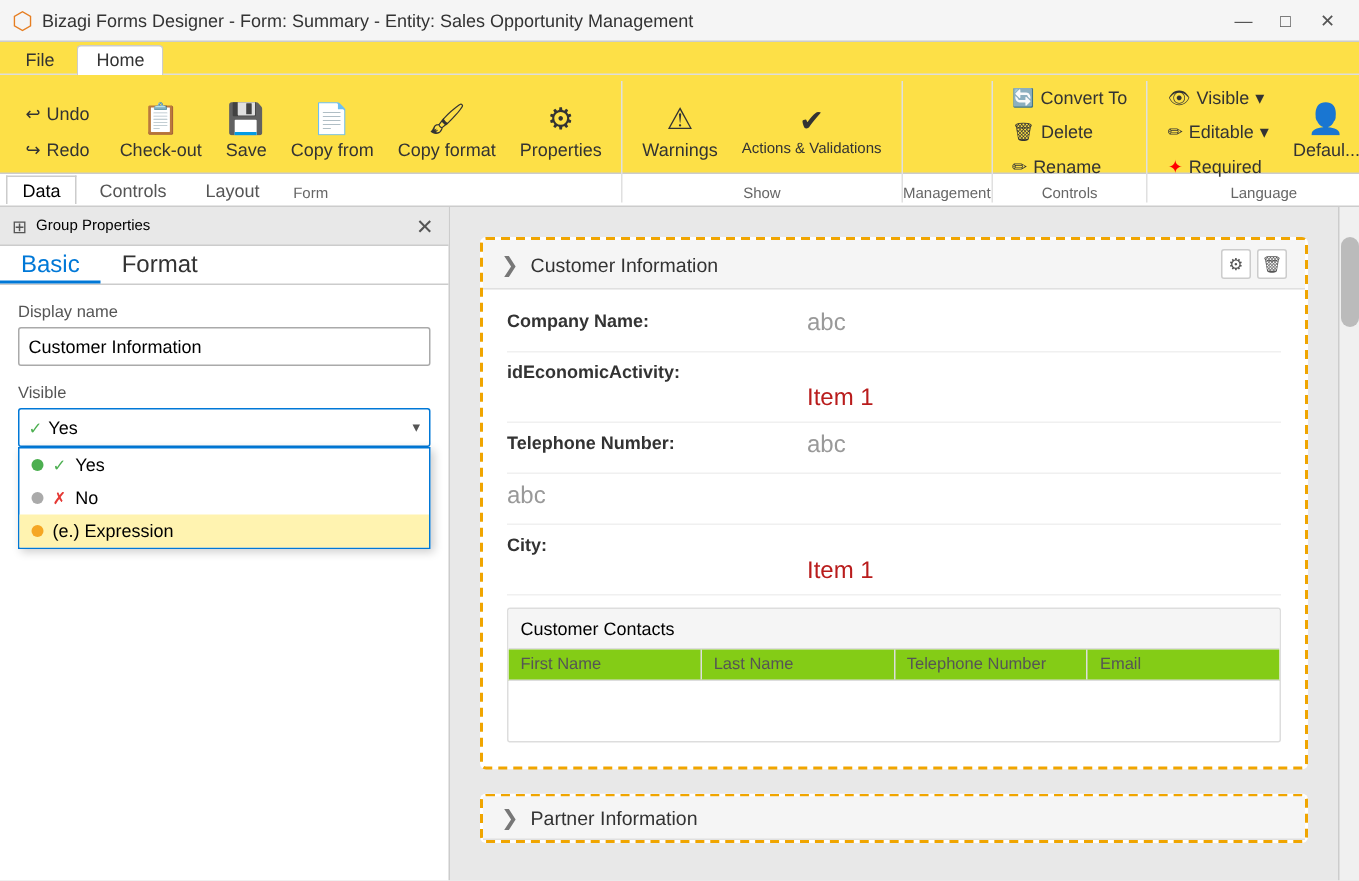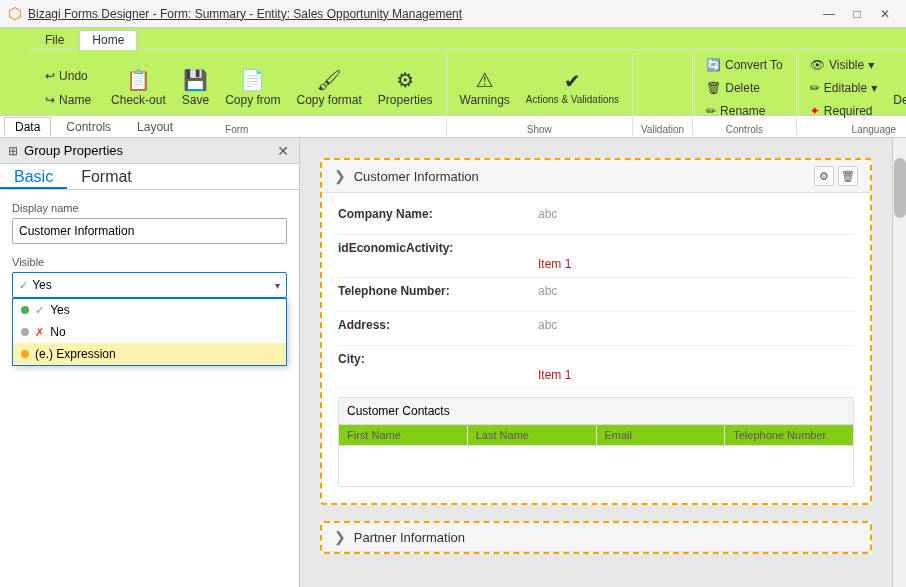--- a/index.html
+++ b/index.html
@@ -8,35 +8,34 @@
     
     .title-bar {
       background: #f5f5f5;
       border-bottom: 1px solid #ccc;
       height: 28px;
       display: flex;
       align-items: center;
       padding: 0 8px;
       gap: 6px;
     }
-    .title-bar-text { font-size: 12px; color: #333; flex: 1; text-decoration: underline; }
+    .title-bar-text { font-size: 12px; color: #333; flex: 1; }
     .title-bar-controls { display: flex; gap: 2px; }
     .title-bar-btn {
       width: 26px; height: 20px; border: none; background: transparent;
       cursor: pointer; font-size: 12px; display: flex; align-items: center; justify-content: center; color: #555;
     }
 
     
     .ribbon {
-      background: #bef264;
+      background: #fde047;
       border-bottom: 1px solid #ccc;
       height: 88px;
       display: flex;
       flex-direction: column;
-      padding-left: 28px;
     }
     .ribbon-tabs {
       display: flex;
       height: 22px;
       border-bottom: 1px solid #ddd;
       padding: 2px 4px 0;
       gap: 2px;
     }
     .ribbon-tab {
       padding: 2px 12px;
@@ -164,21 +163,21 @@
     }
     .panel-header {
       background: #e8e8e8;
       border-bottom: 1px solid #ccc;
       height: 26px;
       display: flex;
       align-items: center;
       padding: 0 8px;
       gap: 6px;
     }
-    .panel-title { font-size: 13px; font-weight: 500; flex: 1; }
+    .panel-title { font-size: 10px; font-weight: 500; flex: 1; }
     .panel-close { cursor: pointer; font-size: 14px; color: #555; padding: 2px; }
     .panel-tabs {
       display: flex;
       border-bottom: 1px solid #ccc;
       height: 26px;
     }
     .panel-tab {
       padding: 4px 14px;
       cursor: pointer;
       font-size: 16px;
@@ -288,21 +287,21 @@
     }
     .form-row:last-child { border-bottom: none; }
     .form-field-label {
       font-size: 12px;
       font-weight: 600;
       color: #333;
       width: 200px;
       flex-shrink: 0;
     }
     .form-field-value {
-      font-size: 12px;
+      font-size: 16px;
       color: #999;
     }
     .form-field-value.item { color: #b91c1c; margin-top: 16px; }
     .inner-table {
       margin: 8px 0;
       border: 1px solid #ddd;
       border-radius: 2px;
       overflow: hidden;
     }
     .inner-table-header {
@@ -377,21 +376,21 @@
 
     <div class="ribbon-group">
       <div class="ribbon-group-items">
         <div class="undo-redo-group">
           <div class="ribbon-btn-small">
             <span>↩</span>
             <span>Undo</span>
           </div>
           <div class="ribbon-btn-small">
             <span>↪</span>
-            <span>Name</span>
+            <span>Redo</span>
           </div>
         </div>
         <div class="ribbon-btn">
           <span class="icon">📋</span>
           <span>Check-out</span>
         </div>
         <div class="ribbon-btn">
           <span class="icon">💾</span>
           <span>Save</span>
         </div>
@@ -420,21 +419,21 @@
         <div class="ribbon-btn">
           <span class="icon">✔</span>
           <span style="font-size:10px; text-align:center;">Actions &amp; Validations</span>
         </div>
       </div>
       <div class="ribbon-group-label">Show</div>
     </div>
 
     <div class="ribbon-group" style="min-width:60px;">
       <div class="ribbon-group-items"></div>
-      <div class="ribbon-group-label">Validation</div>
+      <div class="ribbon-group-label">Management</div>
     </div>
 
     <div class="ribbon-group">
       <div class="ribbon-group-items">
         <div class="ribbon-small-group">
           <div class="ribbon-btn-small">
             <span>🔄</span>
             <span>Convert To</span>
           </div>
           <div class="ribbon-btn-small">
@@ -547,35 +546,34 @@
           </div>
           <div class="form-row">
             <div class="form-field-label">idEconomicActivity:</div>
             <div class="form-field-value item">Item 1</div>
           </div>
           <div class="form-row">
             <div class="form-field-label">Telephone Number:</div>
             <div class="form-field-value">abc</div>
           </div>
           <div class="form-row">
-            <div class="form-field-label">Address:</div>
             <div class="form-field-value">abc</div>
           </div>
           <div class="form-row">
             <div class="form-field-label">City:</div>
             <div class="form-field-value item">Item 1</div>
           </div>
 
           <div class="inner-table">
             <div class="inner-table-header">Customer Contacts</div>
             <div class="inner-table-cols">
               <div class="inner-table-col">First Name</div>
               <div class="inner-table-col">Last Name</div>
+              <div class="inner-table-col">Telephone Number</div>
               <div class="inner-table-col">Email</div>
-              <div class="inner-table-col">Telephone Number</div>
             </div>
             <div class="inner-table-body"></div>
           </div>
         </div>
       </div>
 
       <div class="partner-section">
         <div class="partner-header">
           <span class="section-collapse">❯</span>
           <span class="section-title">Partner Information</span>

